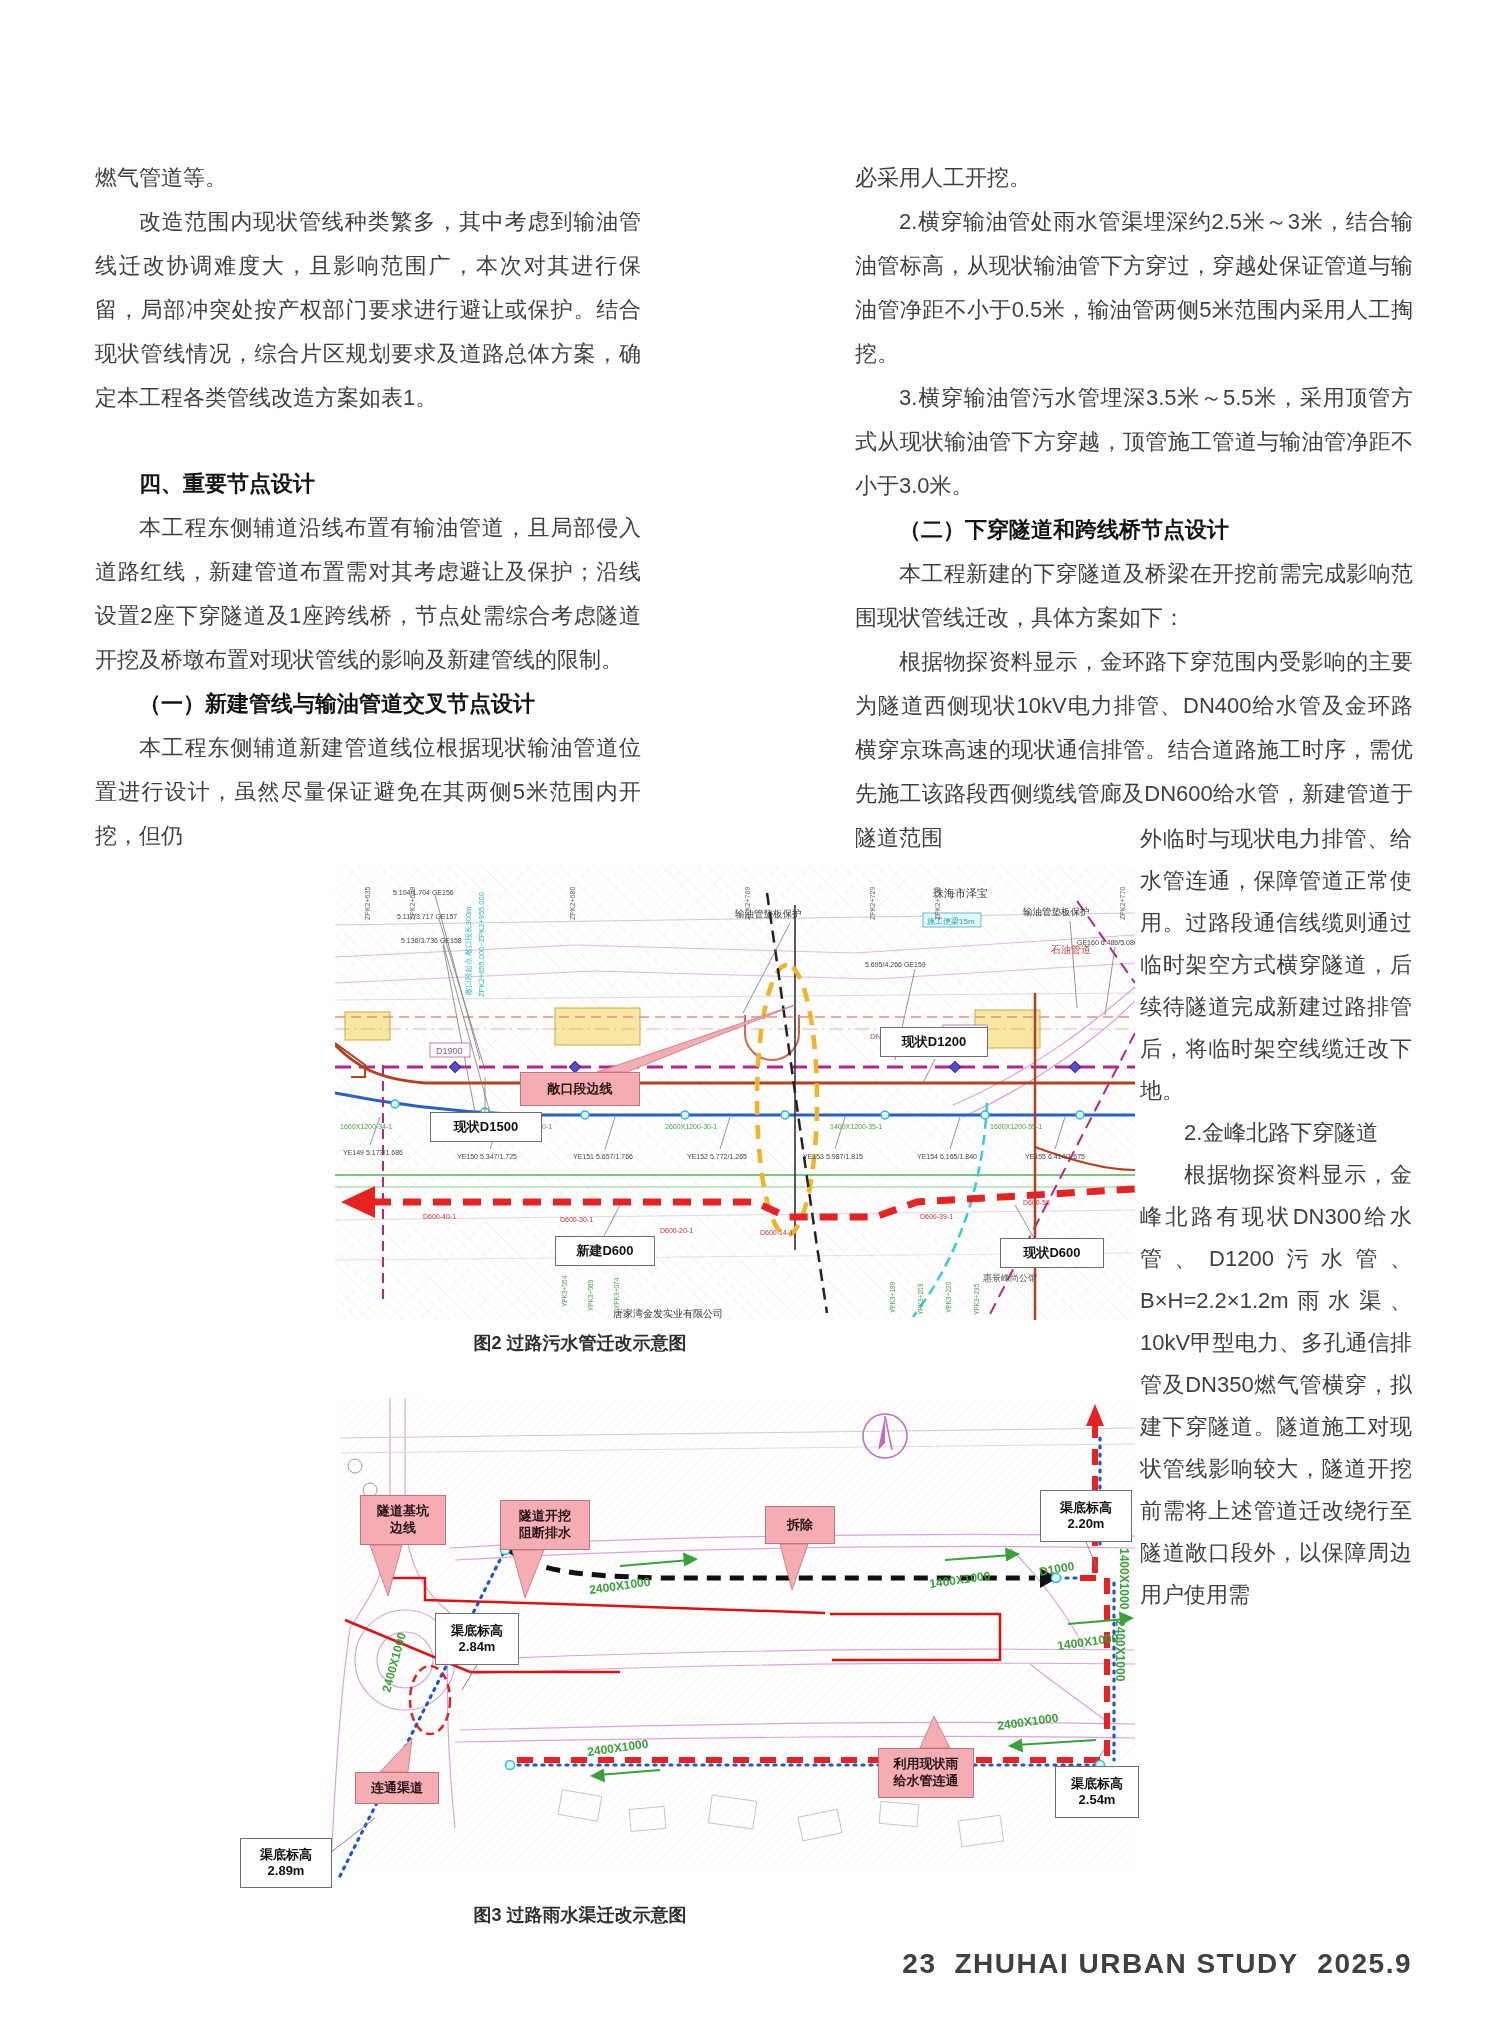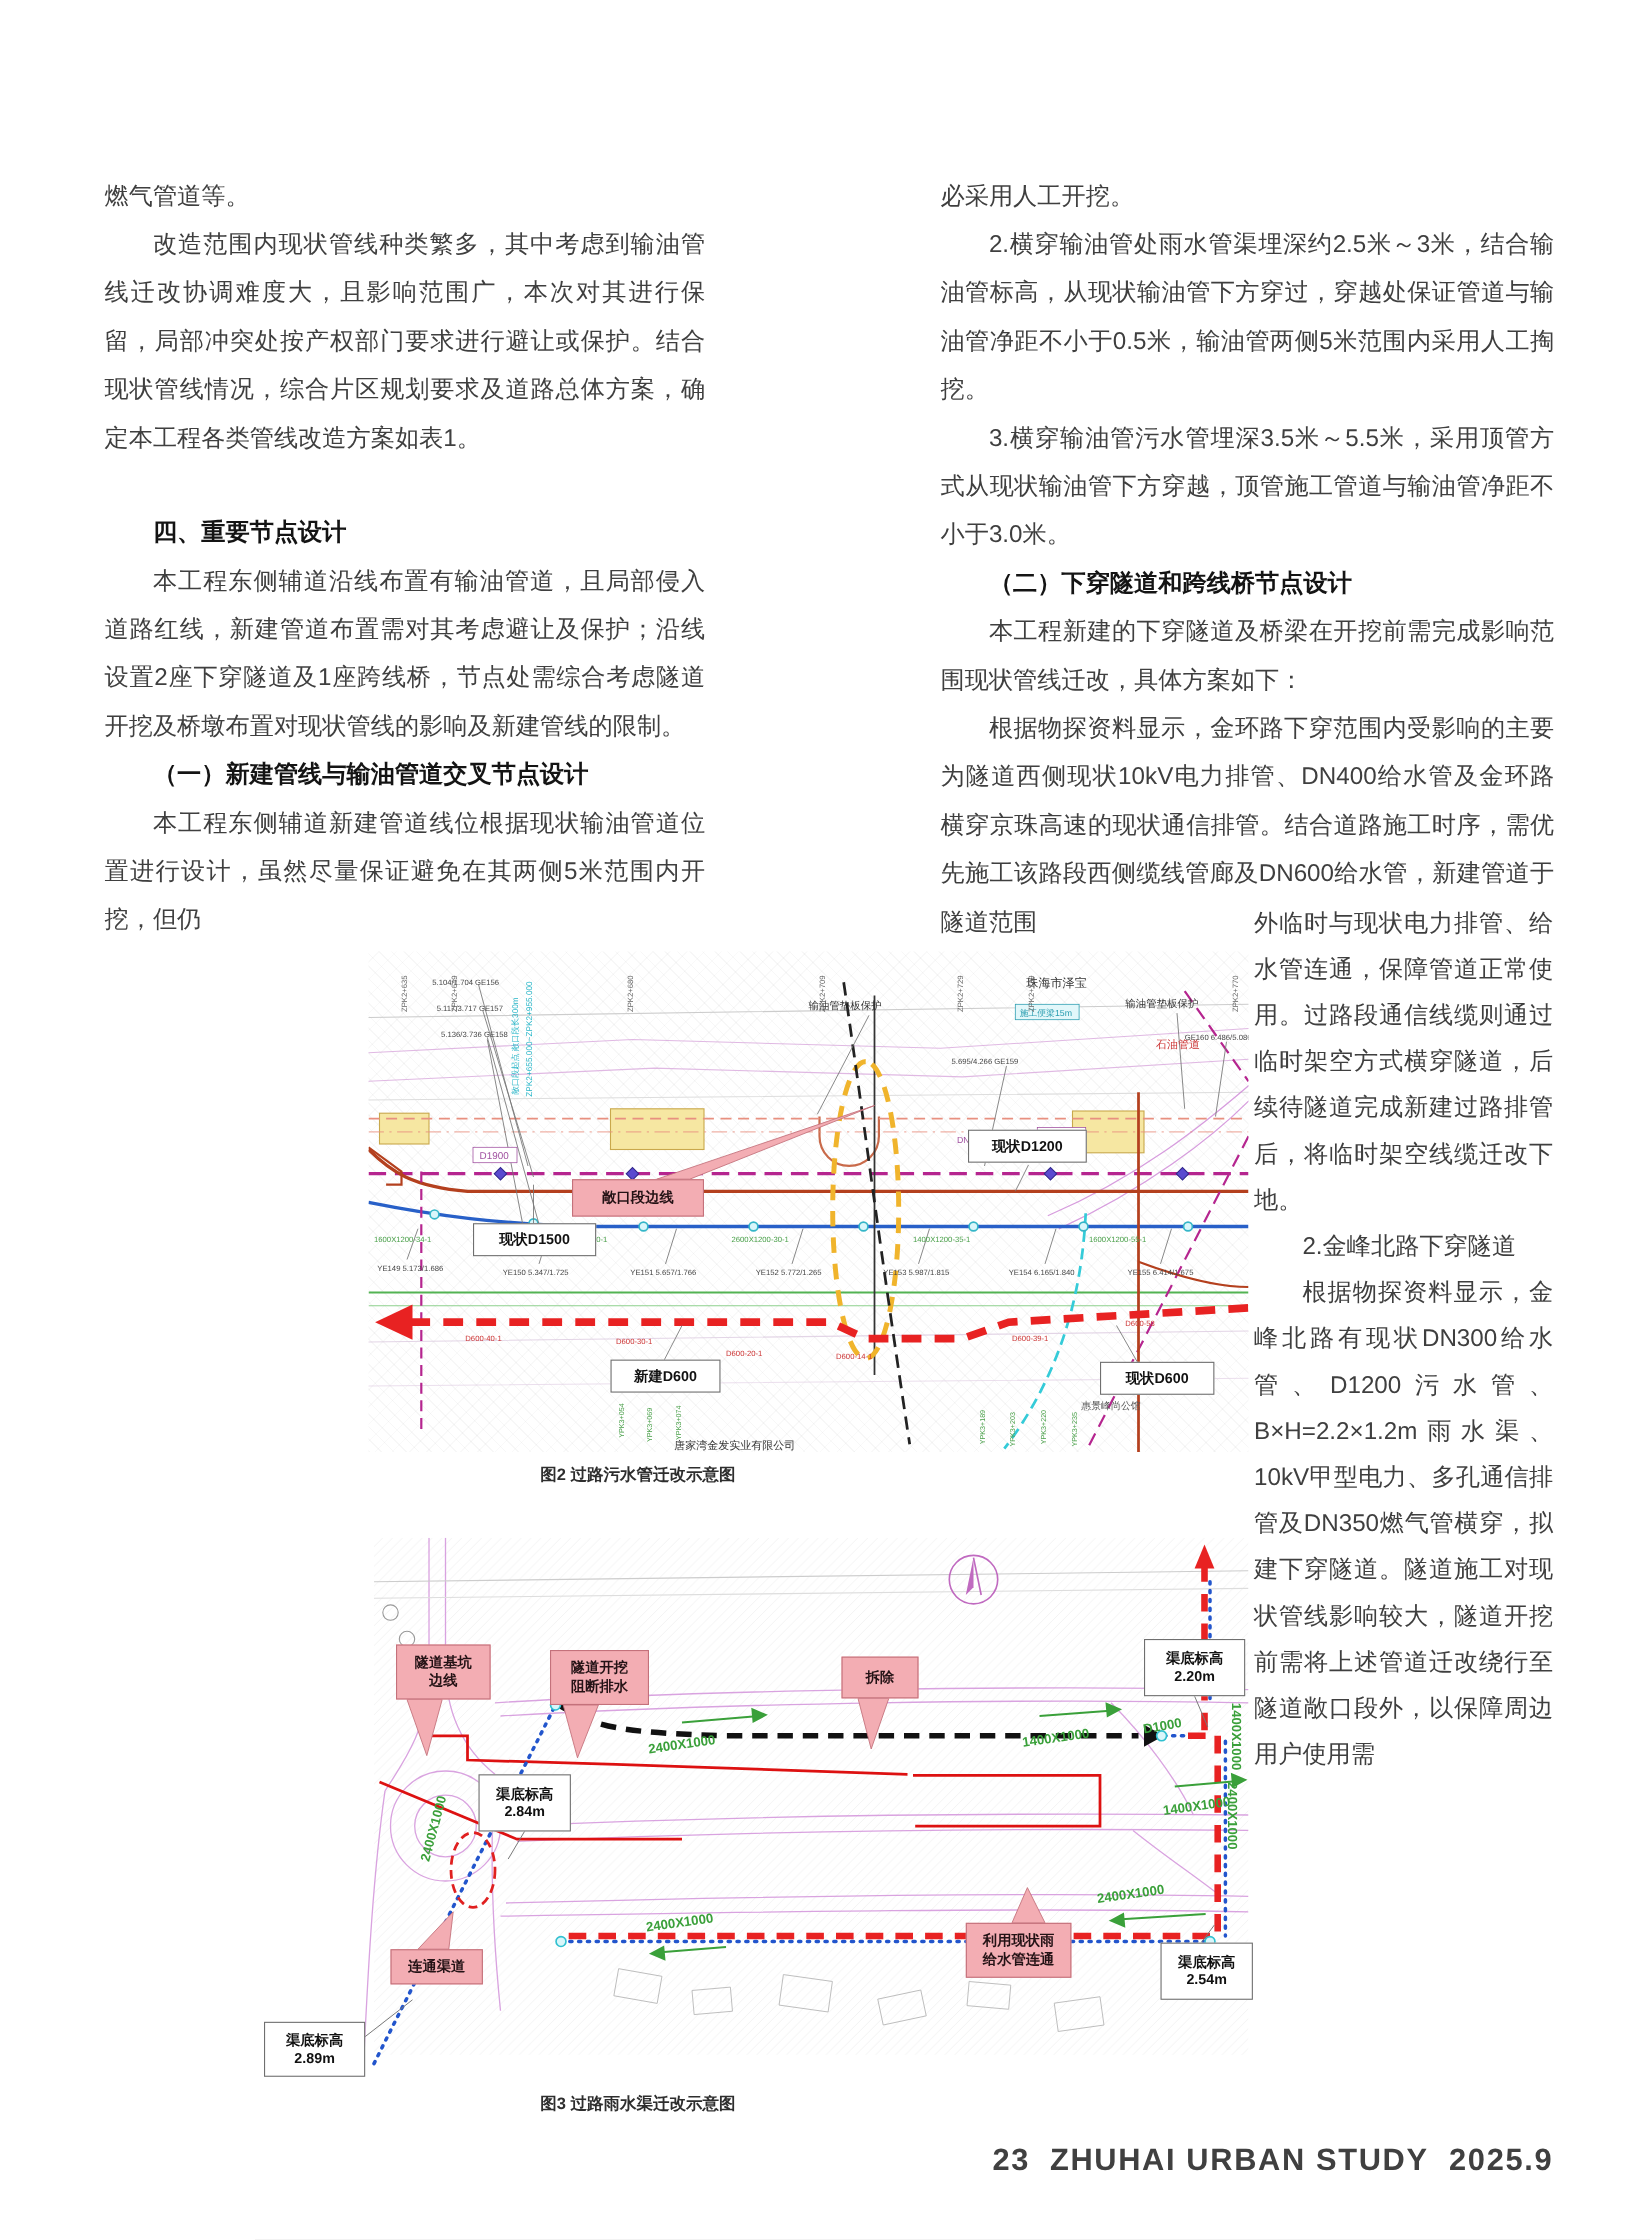--- a/index.html
+++ b/index.html
@@ -10,21 +10,21 @@
      font-family:"Liberation Sans","DejaVu Sans",sans-serif;}
   .ind{text-indent:2em;}
   .hd{font-weight:700;color:#141414;}
   .mt{margin-top:42px;}
   .ln43 .t{line-height:43px;}
   .ln42 .t{line-height:42px;}
   .fig{position:absolute;z-index:1;}
   .fig2tex{background-image:
      repeating-linear-gradient(45deg, rgba(70,70,70,.045) 0 1px, transparent 1px 8px),
      repeating-linear-gradient(-45deg, rgba(70,70,70,.03) 0 1px, transparent 1px 11px);}
-  .cap{position:absolute;width:560px;text-align:center;font-size:15px;font-weight:600;
+  .cap{position:absolute;width:560px;text-align:center;font-size:18px;font-weight:600;
        color:#2e2e2e;z-index:2;}
   .cp{position:absolute;background:#f3adb3;border:1px solid #c4717b;color:#241215;
       font-weight:700;font-size:13px;display:flex;align-items:center;justify-content:center;
       text-align:center;line-height:1.3;z-index:3;box-sizing:border-box;}
   .cw{position:absolute;background:#ffffff;border:1px solid #6f6f6f;color:#111;
       font-weight:700;font-size:13px;display:flex;flex-direction:column;align-items:center;
       justify-content:center;text-align:center;line-height:1.25;z-index:3;box-sizing:border-box;}
   .footer{position:absolute;top:1948px;right:88px;font-size:28px;font-weight:700;
           color:#404040;letter-spacing:1.5px;z-index:2;}
   .footer .pg{margin-right:18px;}

